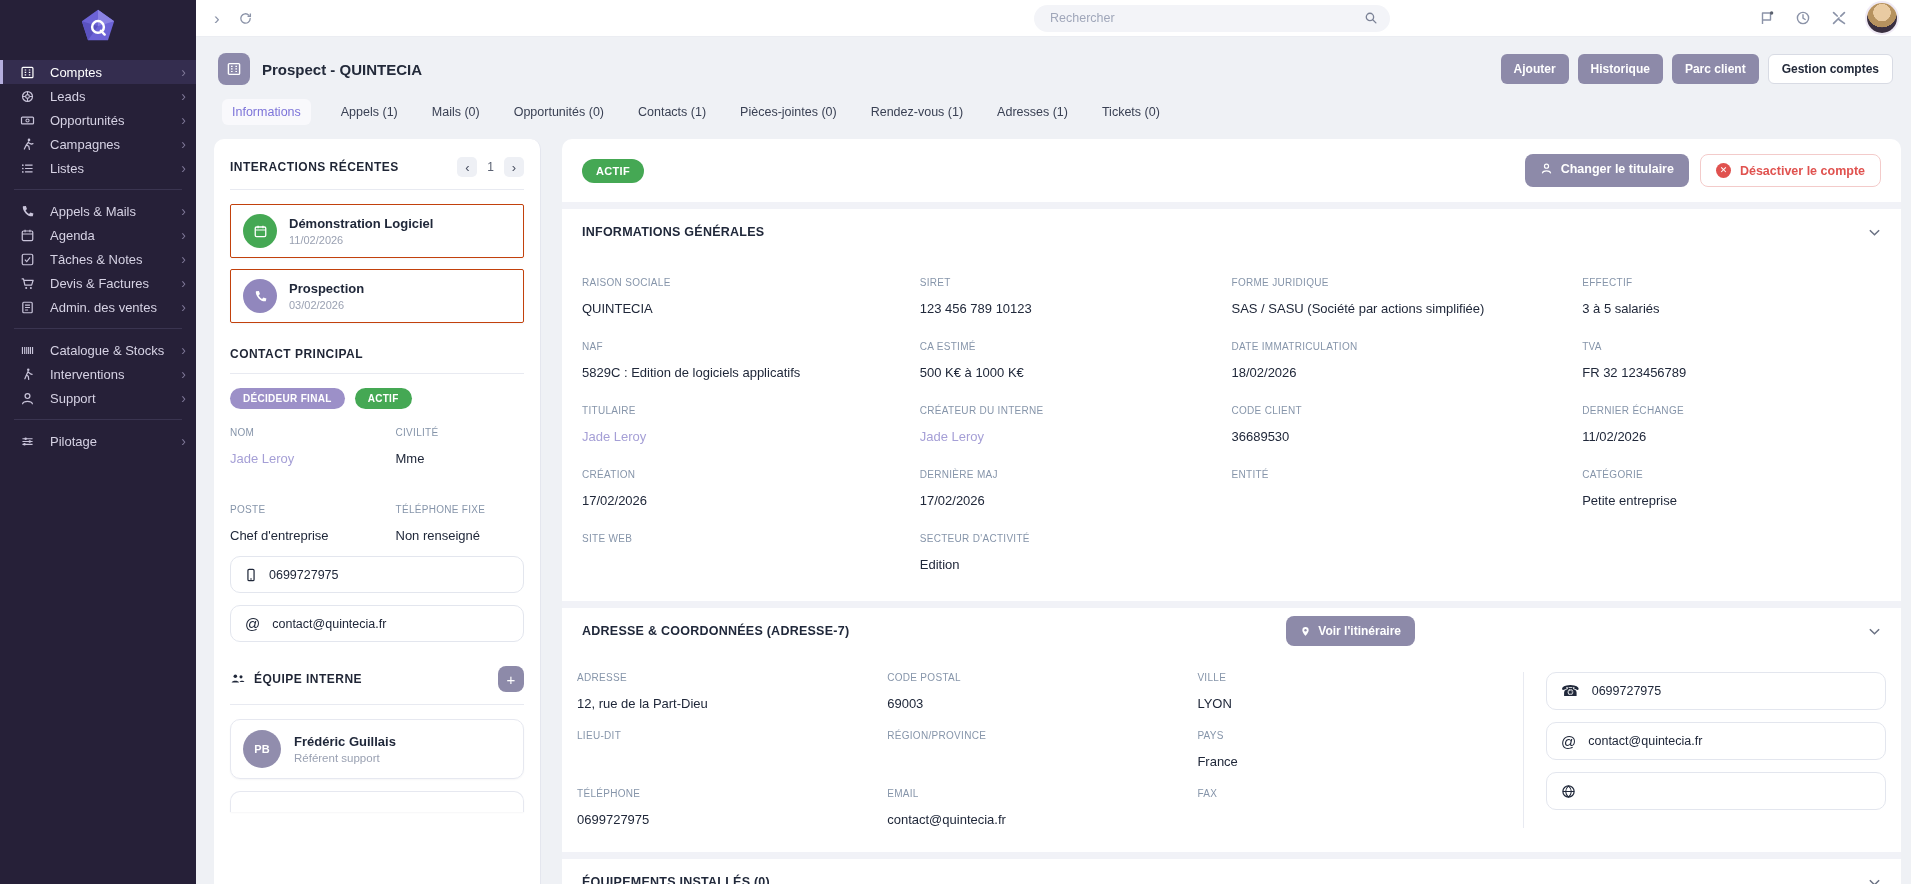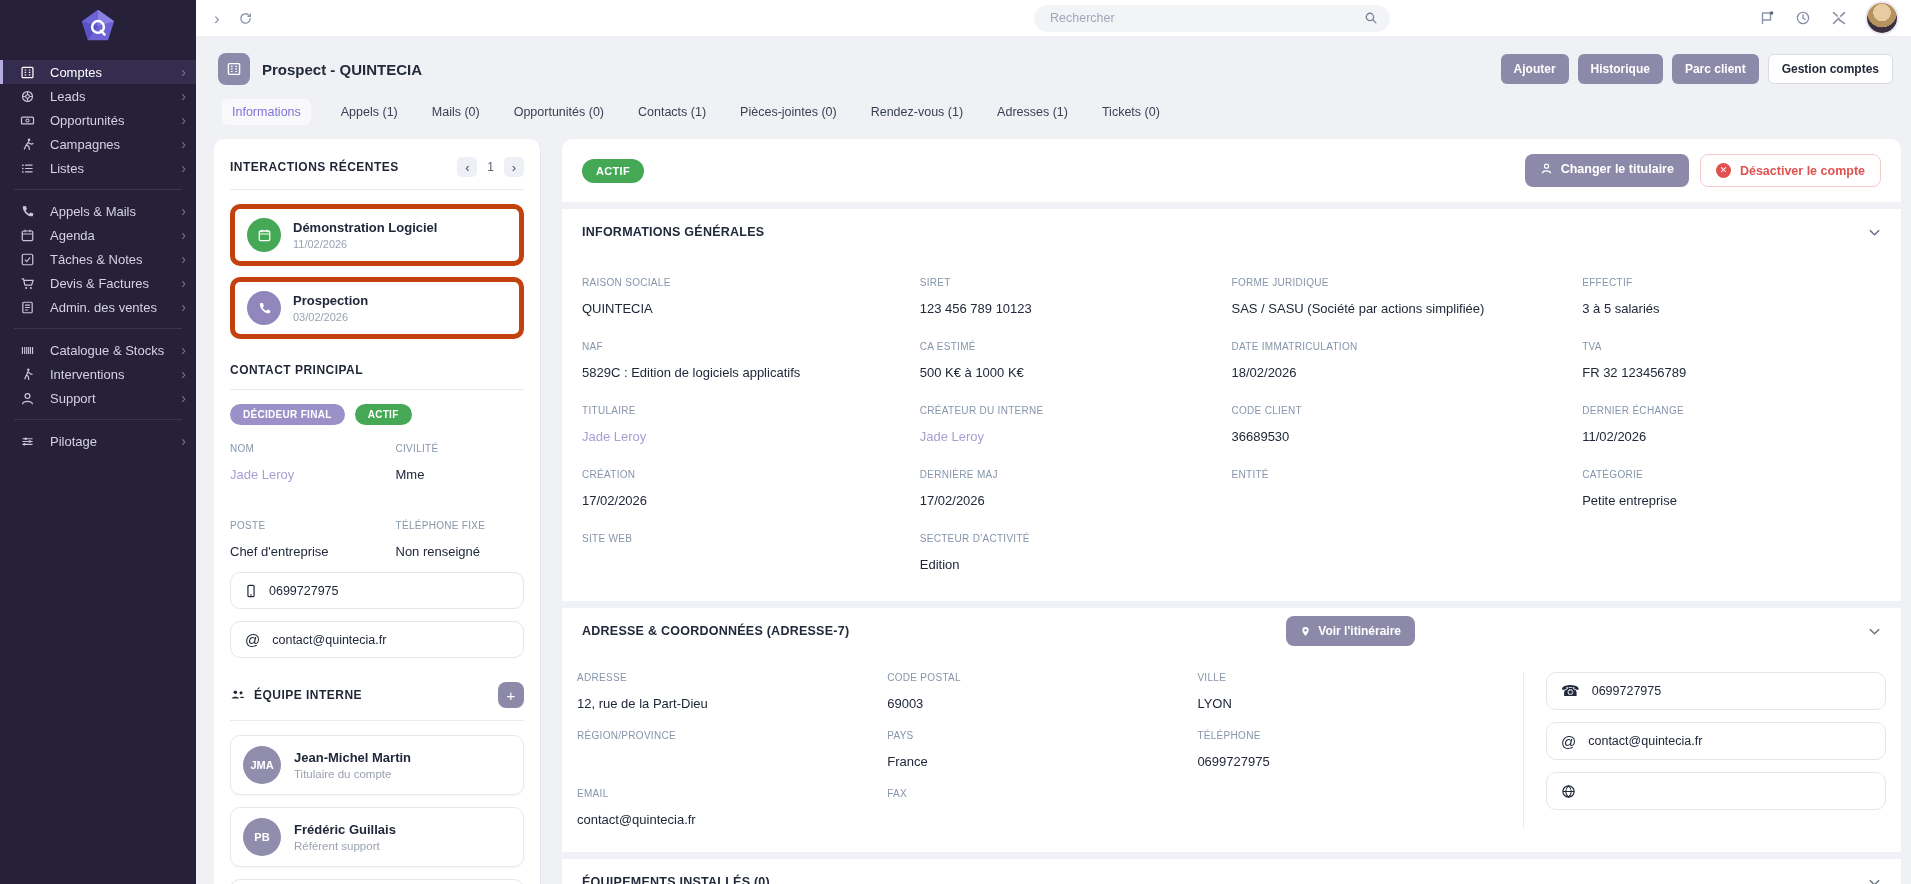--- a/index.html
+++ b/index.html
@@ -61,21 +61,21 @@
   .main-card { flex:1; display:flex; flex-direction:column; }
 
   .panel-head { display:flex; align-items:center; }
   .panel-title { font-size:12px; font-weight:700; letter-spacing:.04em; color:#1f2535; }
   .hr { height:1px; background:#e8eaf1; margin:12px 0 14px; }
   .pager { margin-left:auto; display:flex; align-items:center; gap:10px; }
   .pg-btn { width:20px; height:20px; background:#eef0f5; border-radius:5px; border:none;
     color:#4a5162; font-size:13px; line-height:1; cursor:pointer; display:flex; align-items:center; justify-content:center; }
   .pg-num { font-size:12px; color:#5a6172; }
 
-  .int-card { border:5px solid #c2410c; border-radius:10px; padding:9px 12px; display:flex;
+  .int-card { border:1px solid #c2410c; border-radius:2px; padding:9px 12px; display:flex;
     align-items:center; gap:12px; margin-bottom:11px; box-shadow:0 1px 2px rgba(30,34,60,.04); cursor:pointer; }
   .int-ic { width:34px; height:34px; border-radius:50%; color:#fff; display:flex;
     align-items:center; justify-content:center; flex:none; }
   .int-title { font-size:13px; font-weight:700; color:#20283a; }
   .int-date { font-size:11px; color:#9aa1b2; margin-top:3px; }
 
   .badges { display:flex; gap:10px; margin:14px 0 18px; }
   .pill { border-radius:999px; color:#fff; font-size:10px; font-weight:700;
     letter-spacing:.03em; padding:5px 13px; display:inline-block; }
   .pill-purple { background:#9c90c8; }
@@ -464,27 +464,20 @@
                   <path d="M1.8 11c.8-2.8 7.6-2.8 8.4 0z" fill="#20283a"></path>
                   <path d="M10.8 10.4c.7-2 4.8-2 5.4 0z" fill="#20283a"></path>
                 </svg>
             </span>
             <span class="panel-title">ÉQUIPE INTERNE</span>
             <button class="plus-btn">+</button>
           </div>
           <div class="hr"></div>
 
           <div class="member-card">
-            <span class="member-av">JMA</span>
-            <span>
-              <div class="member-name">Jean-Michel Martin</div>
-              <div class="member-role">Titulaire du compte</div>
-            </span>
-          </div>
-          <div class="member-card">
             <span class="member-av">PB</span>
             <span>
               <div class="member-name">Frédéric Guillais</div>
               <div class="member-role">Référent support</div>
             </span>
           </div>
           <div class="member-card stub"></div>
         </section>
 
         <section class="card main-card">
@@ -631,20 +624,24 @@
               <div>
                   <div class="flabel">CODE POSTAL</div>
                   <div class="fvalue">69003</div>
                 </div>
               <div>
                   <div class="flabel">VILLE</div>
                   <div class="fvalue">LYON</div>
                 </div>
 
               <div>
+                  <div class="flabel">LIEU-DIT</div>
+                  <div class="fvalue"></div>
+                </div>
+              <div>
                   <div class="flabel">RÉGION/PROVINCE</div>
                   <div class="fvalue"></div>
                 </div>
               <div>
                   <div class="flabel">PAYS</div>
                   <div class="fvalue">France</div>
                 </div>
 
               <div>
                   <div class="flabel">TÉLÉPHONE</div>

